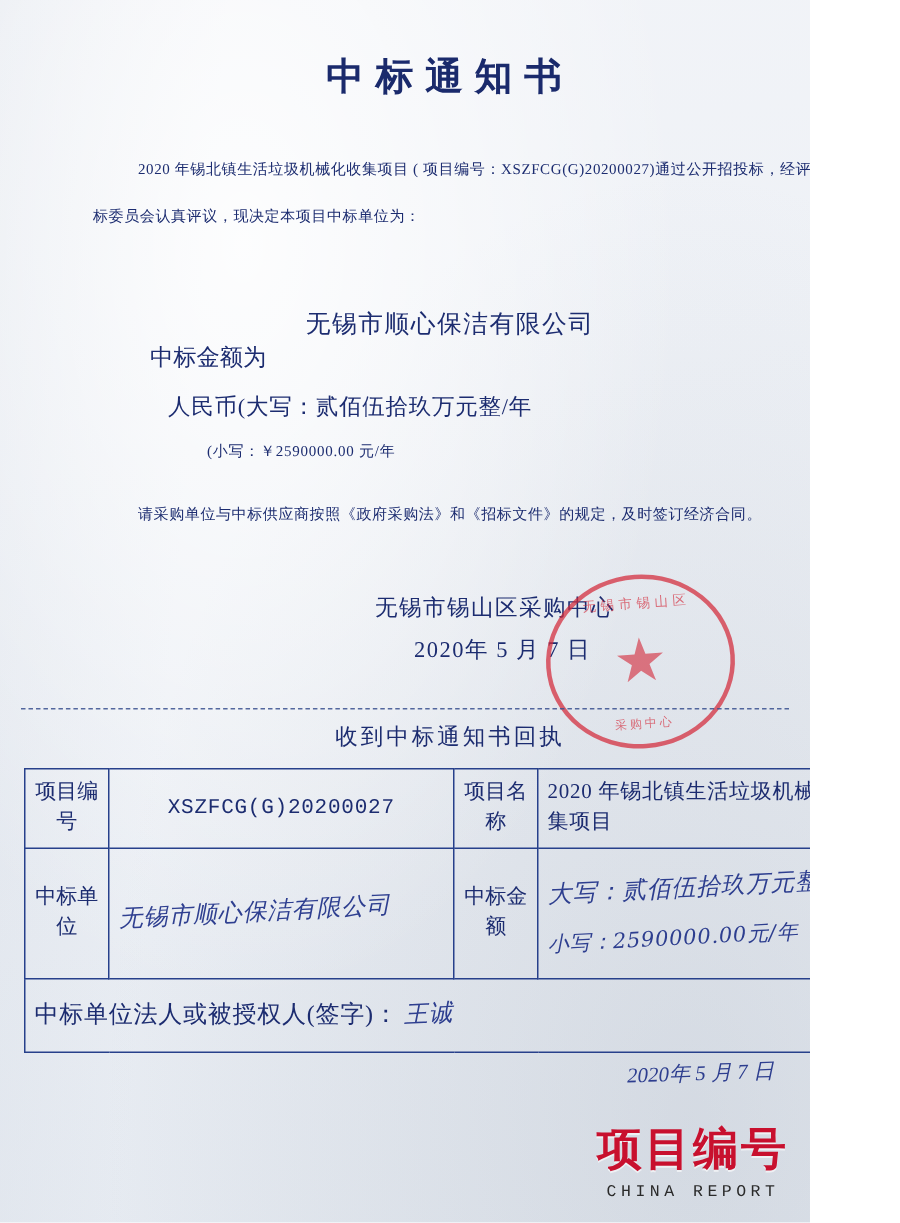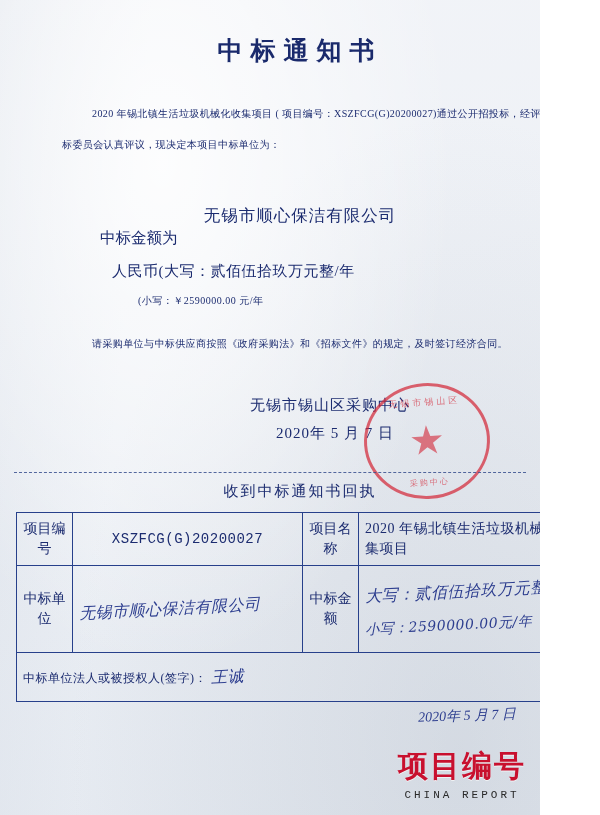--- a/index.html
+++ b/index.html
@@ -176,21 +176,21 @@
     color: #1b2d86;
     font-size: 16px;
     letter-spacing: 0.5px;
     transform: rotate(-3deg);
     display: inline-block;
     opacity: 0.9;
   }
   .hand-sm { font-size: 14px; }
   .hand-cell { position: relative; }
   .sig-row td { height: 40px; }
-  .sig-label { font-size: 12px; letter-spacing: 0.5px; }
+  .sig-label { font-size: 16px; letter-spacing: 0.5px; }
   .sig-date {
     position: absolute;
     right: 24px;
     top: 707px;
     color: #1b2d86;
     font-size: 14px;
     font-style: italic;
     transform: rotate(-2deg);
     opacity: 0.9;
   }

